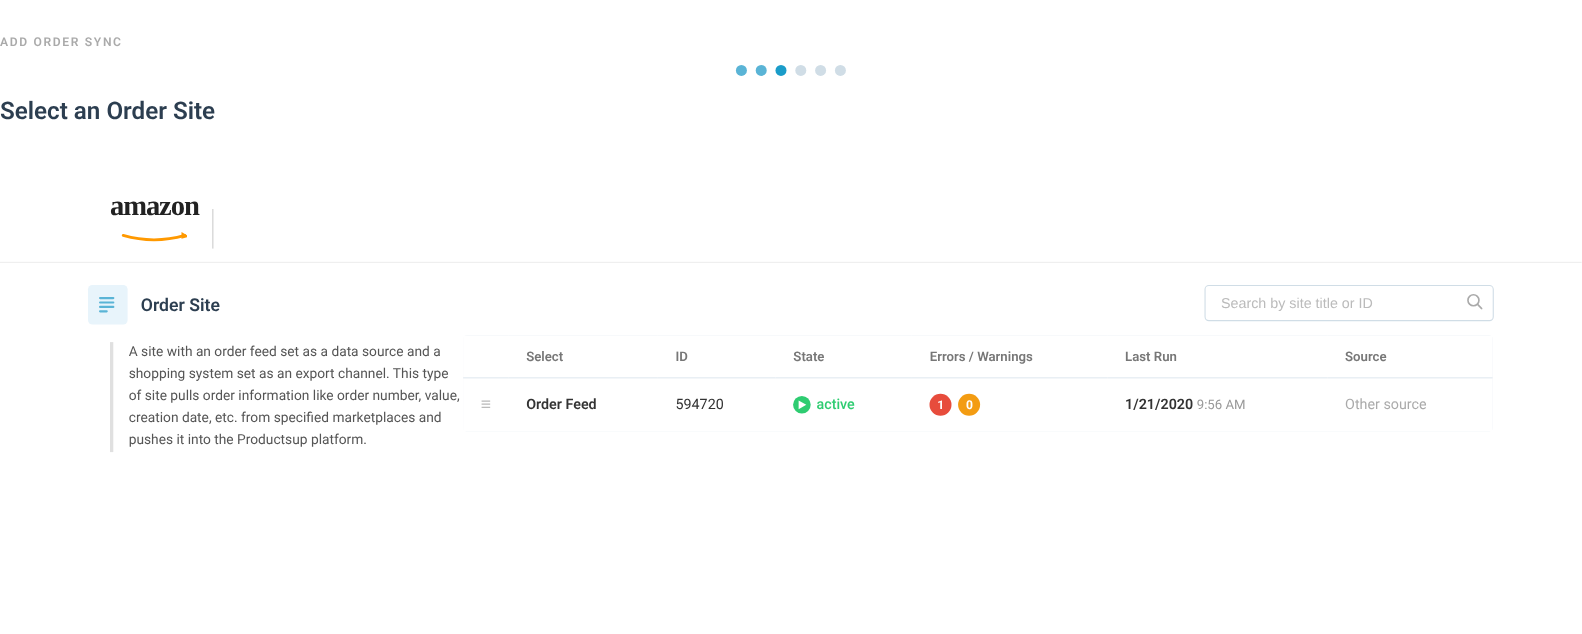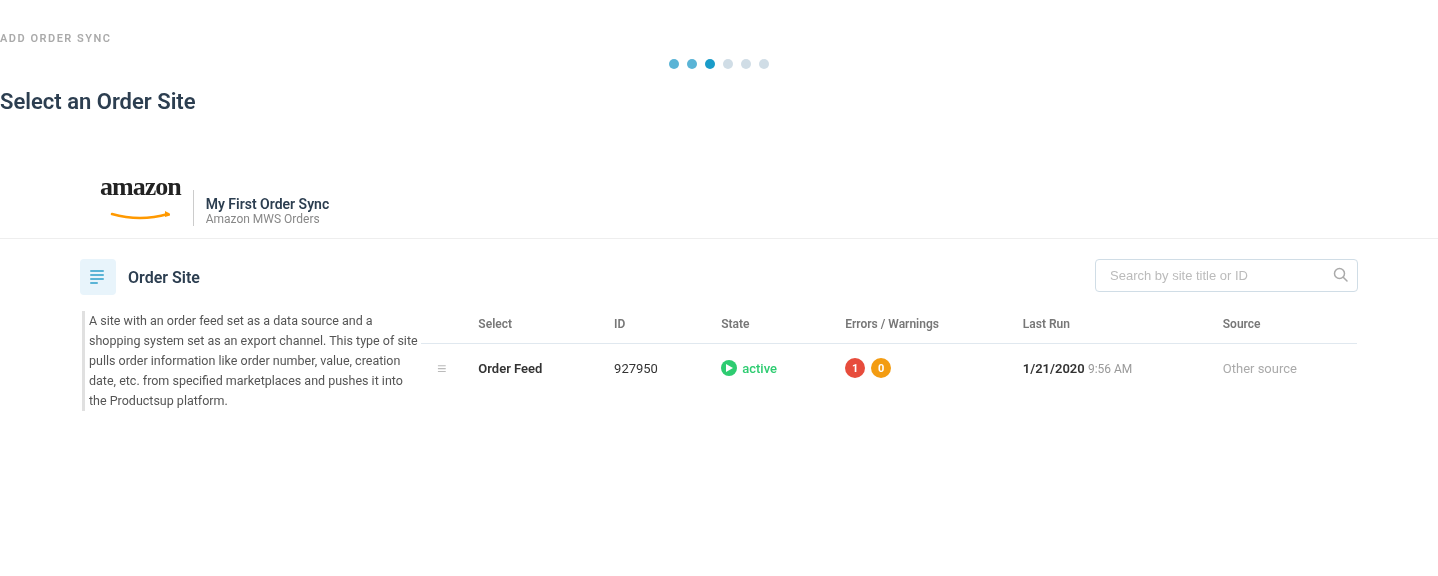--- a/index.html
+++ b/index.html
@@ -110,22 +110,22 @@
       color: #5ab4d6;
       font-size: 18px;
     }
     .order-site-title {
       font-size: 16px;
       font-weight: 600;
       color: #2c3e50;
     }
     .left-border-desc {
       border-left: 3px solid #e0e0e0;
-      padding-left: 4px;
-      margin-left: 2px;
+      padding-left: 14px;
+      margin-left: 20px;
     }
     .left-border-desc p {
       font-size: 12.5px;
       color: #555;
       line-height: 1.6;
     }
 
     
     .right-panel {
       flex: 1;
@@ -272,24 +272,20 @@
     <span style="font-size:26px;font-weight:900;color:#222;font-family:Georgia,serif;letter-spacing:-1px;">amazon</span>
     <div style="text-align:center;margin-top:-4px;">
       <svg width="60" height="12" viewBox="0 0 60 12">
         <path d="M2 6 Q30 14 58 6" stroke="#f90" stroke-width="2.5" fill="none" stroke-linecap="round"></path>
         <polygon points="55,3 62,7 55,9" fill="#f90"></polygon>
       </svg>
     </div>
   </div>
   </div>
   <div class="brand-divider"></div>
-  <div class="brand-info">
-    <h3>My First Order Sync</h3>
-    <p>Amazon MWS Orders</p>
-  </div>
 </div>
 
 <div class="main-content">
 
   <div class="left-panel">
     <div class="order-site-header">
       <div class="order-site-icon">
         <svg width="20" height="20" viewBox="0 0 20 20" fill="none">
           <rect x="2" y="3" width="14" height="2" rx="1" fill="#5ab4d6"></rect>
           <rect x="2" y="7" width="14" height="2" rx="1" fill="#5ab4d6"></rect>
@@ -329,21 +325,21 @@
           <th>Last Run</th>
           <th>Source</th>
         </tr>
       </thead>
       <tbody id="table-body">
       <tr>
       <td>
         <span class="drag-handle">≡</span>
       </td>
       <td style="font-weight:600;">Order Feed</td>
-      <td>927950</td>
+      <td>594720</td>
       <td>
         <span class="status-badge">
           <span class="status-play"></span>
           <span class="status-active-text">active</span>
         </span>
       </td>
       <td>
         <div class="errors-wrap">
           <span class="error-badge red">1</span>
           <span class="error-badge orange">0</span>

